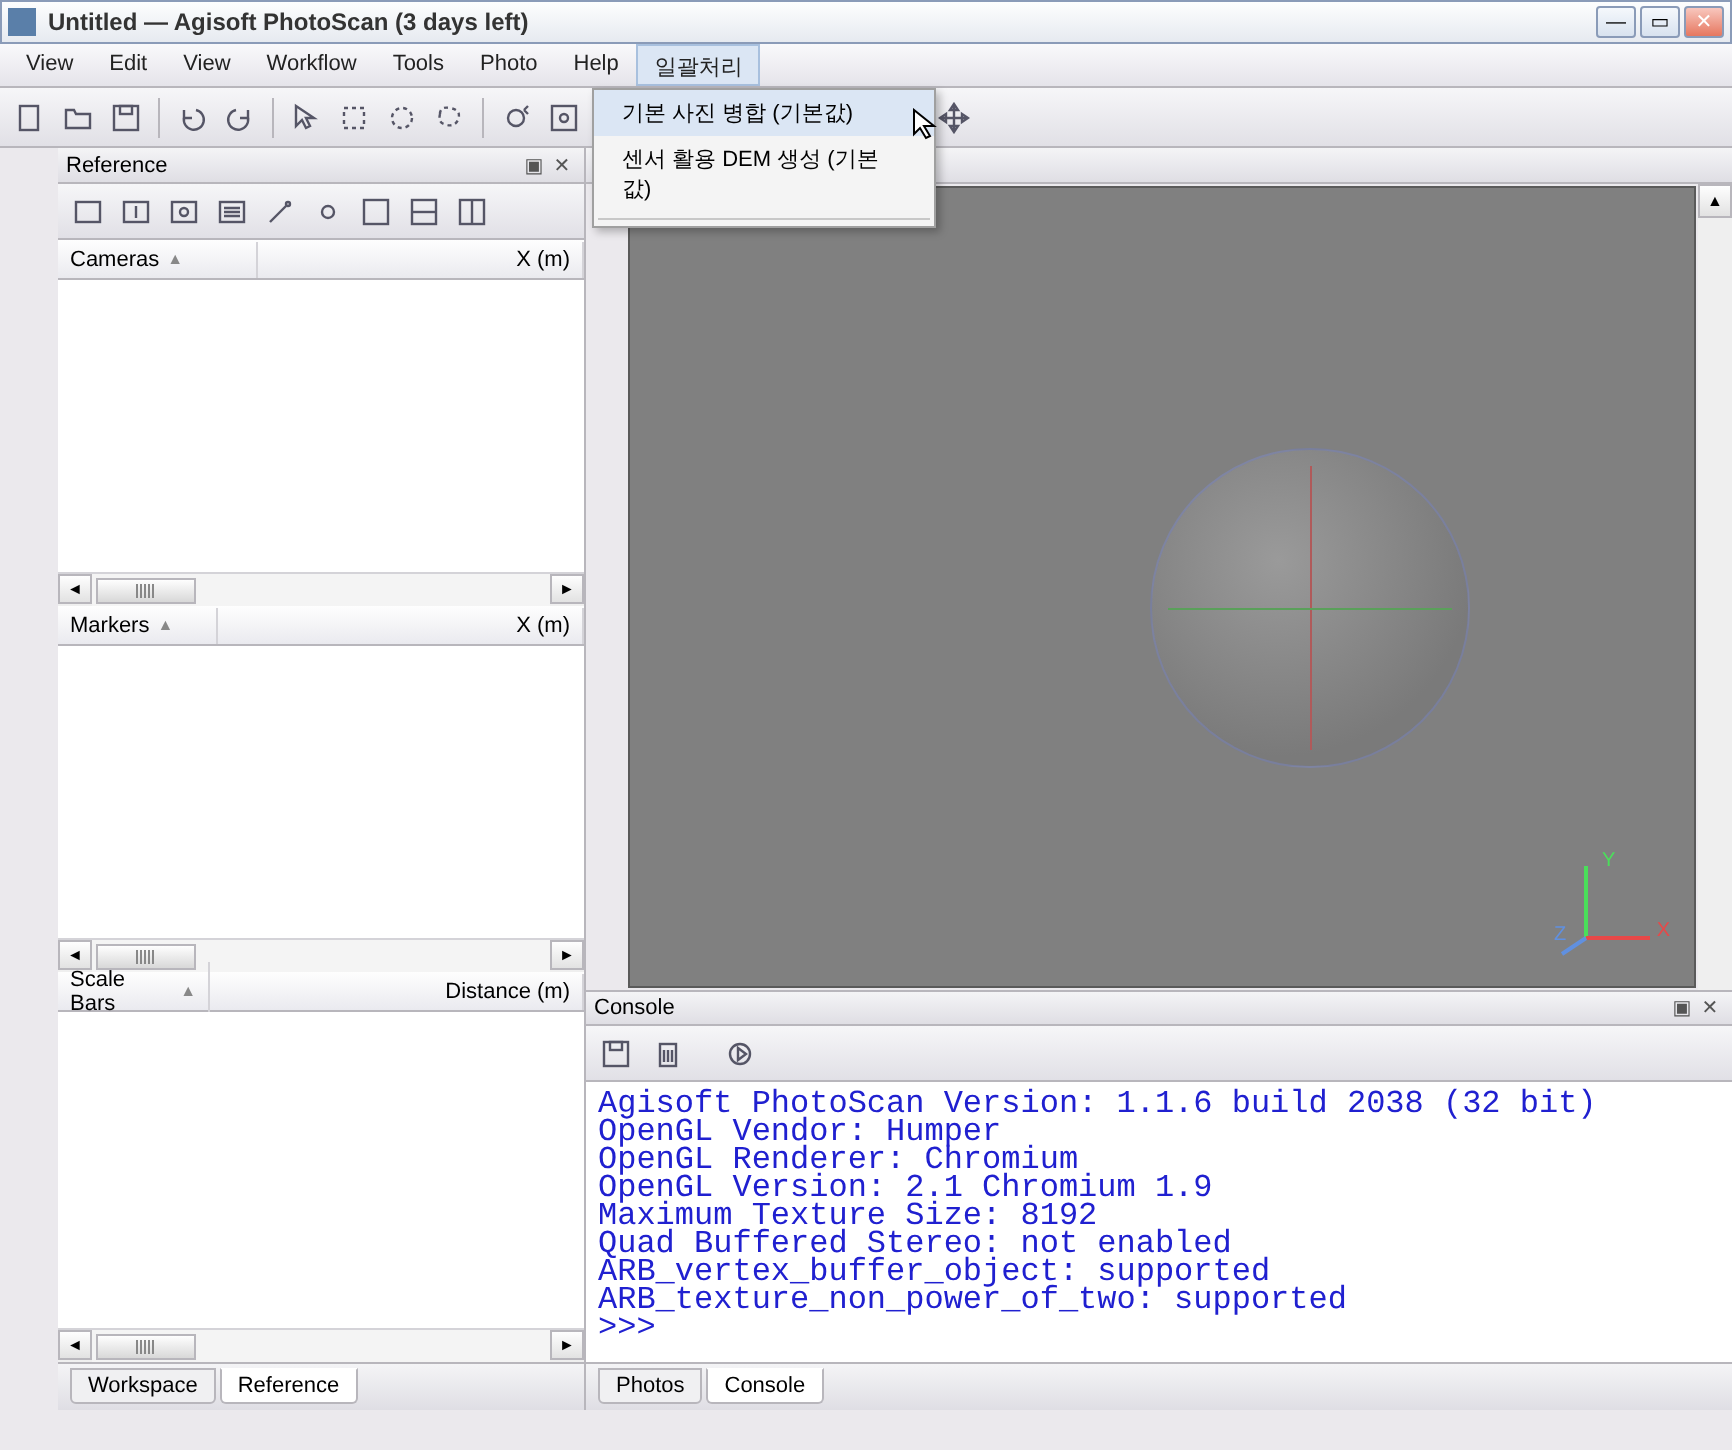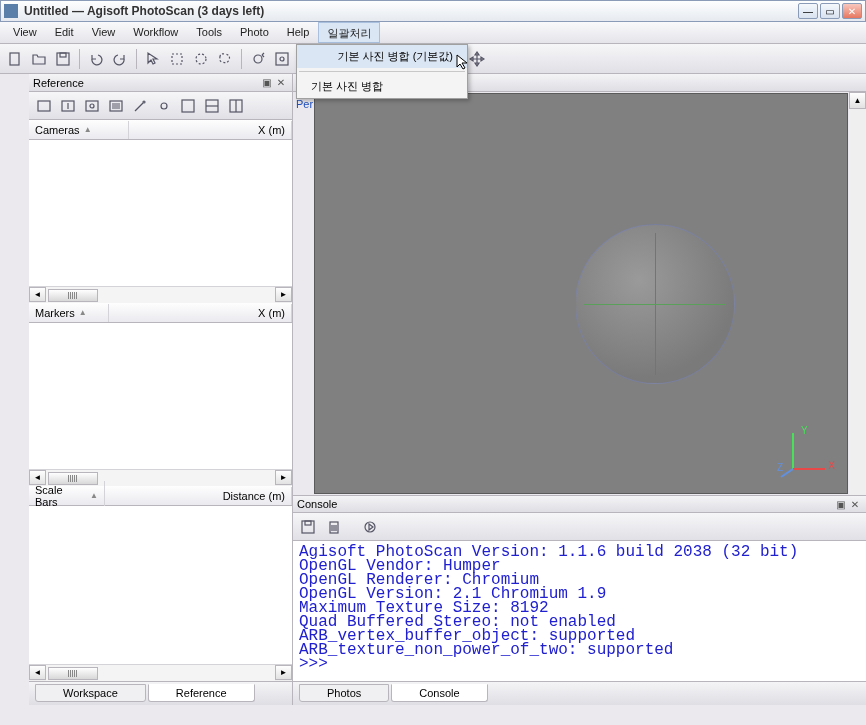--- a/index.html
+++ b/index.html
@@ -71,27 +71,27 @@
 .g-z { left:-2px; bottom:6px; color:#6090e0; }
 
 
 .console-hdr { height:18px; background: linear-gradient(#f4f4f6,#dfdee4); border-top:1px solid #b8b6bc; border-bottom:1px solid #b8b6bc; display:flex; align-items:center; padding:0 4px; }
 .console-hdr span { flex:1; }
 .console-toolbar { height:28px; background:linear-gradient(#f6f6f8,#e1e0e6); border-bottom:1px solid #b8b6bc; display:flex; align-items:center; padding:0 4px; gap:4px; }
 .console-body { background:#fff; padding:4px 6px; font-family:"Courier New",monospace; font-size:16px; color:#2020d0; height:140px; overflow:hidden; white-space:pre; line-height:14px; }
 
 
 .bottom-tabs { height:24px; background: linear-gradient(#f4f4f6,#dfdee4); border-top:1px solid #b8b6bc; display:flex; align-items:flex-start; padding:2px 6px 0; gap:2px; }
-.btab { padding:2px 27px; border:1px solid #b8b6bc; background:#f0f0f2; border-radius:0 0 3px 3px; font-size:11px; }
+.btab { padding:2px 8px; border:1px solid #b8b6bc; background:#f0f0f2; border-radius:0 0 3px 3px; font-size:11px; }
 .btab.active { background:#fff; border-top-color:#fff; }
 
 
 .dropdown { position:absolute; left:296px; top:44px; width:172px; background:#f4f4f4; border:1px solid #a0a0a0; box-shadow:2px 2px 4px rgba(0,0,0,0.25); z-index:100; }
 .dd-item { padding:4px 14px; font-size:11px; cursor:default; }
-.dd-item.hl { background:#dbe6f4;text-align:right; }
+.dd-item.hl { background:#dbe6f4; }
 .dd-sep { height:1px; background:#c8c8c8; margin:3px 2px; }
 
 .cursor { position:absolute; left:456px; top:54px; z-index:200; font-size:14px; pointer-events:none; }
 
 
 svg.ico path,svg.ico rect,svg.ico circle,svg.ico line,svg.ico polyline,svg.ico polygon { stroke:#556; stroke-width:1.2; fill:none; }
 </style>
 </head>
 <body>
 
@@ -423,21 +423,21 @@
 &gt;&gt;&gt;</div>
     <div class="bottom-tabs">
       <div class="btab">Photos</div>
       <div class="btab active">Console</div>
     </div>
   </div>
 </div>
 
 <div class="dropdown">
   <div class="dd-item hl">기본 사진 병합 (기본값)</div>
+  <div class="dd-item">센서 활용 DEM 생성 (기본값)</div>
   <div class="dd-sep"></div>
-  <div class="dd-item">기본 사진 병합</div>
 </div>
 
 <div class="cursor">
   <svg width="16" height="16">
       <polygon points="1,1 1,13 4,10 7,15 9,14 6,9 11,9" fill="#fff" stroke="#000"></polygon>
     </svg>
 </div>
 
 </body></html>

